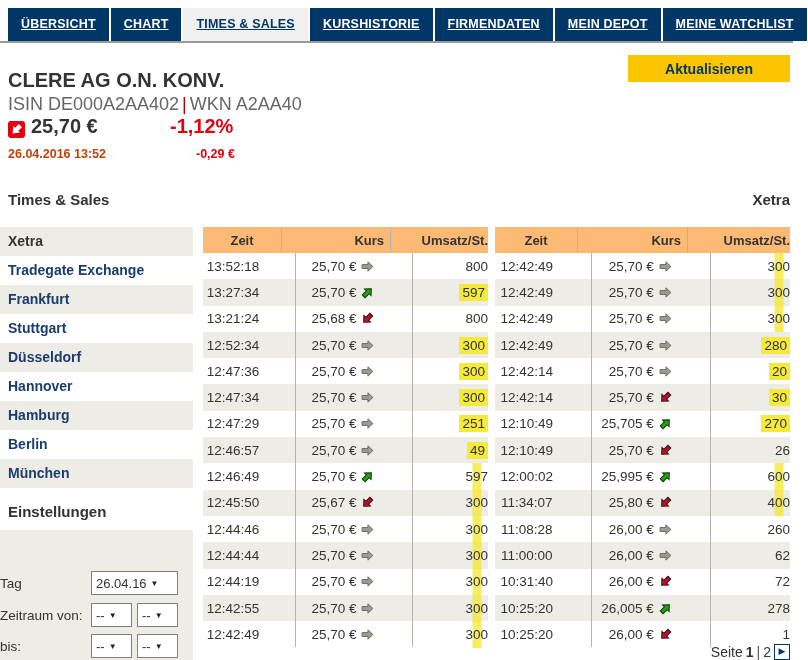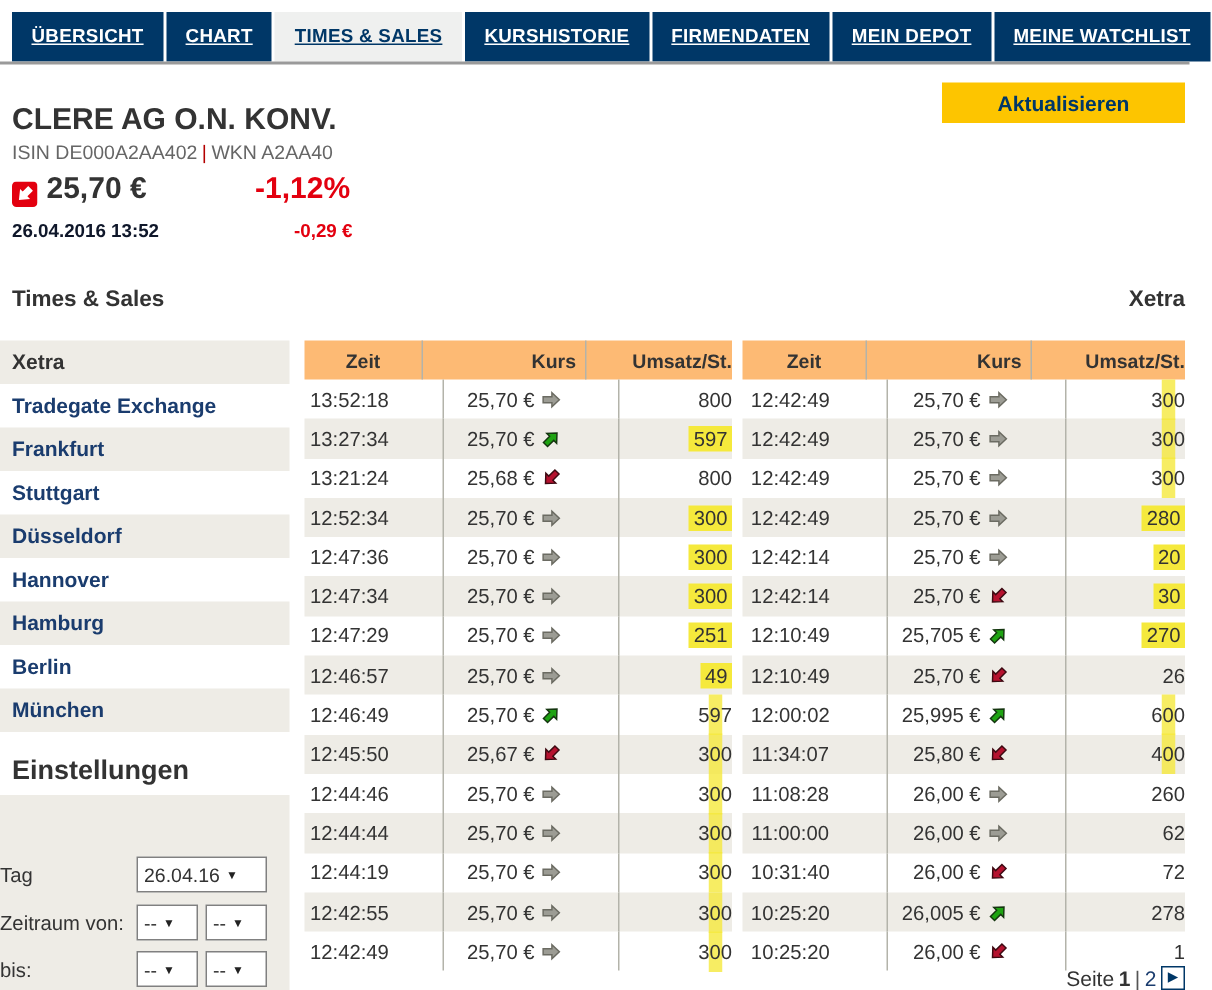--- a/index.html
+++ b/index.html
@@ -11,40 +11,40 @@
   .tab{background:#003767;color:#fff;font-weight:bold;font-size:12.5px;
        padding:0 13px;height:33px;line-height:33px;letter-spacing:.2px;cursor:pointer;white-space:nowrap;text-decoration:underline;}
   .tab.active{background:#eff0ef;color:#003767;}
   .top-line{position:absolute;top:41px;left:0;width:793px;height:2px;background:#9a9a9a;}
 
   
   .stock-title{position:absolute;top:56px;left:8px;font-size:20px;font-weight:bold;color:#333;}
   .refresh-btn{position:absolute;left:628px;top:55px;width:162px;height:27px;background:#fdc500;
        color:#003767;font-size:14px;font-weight:600;text-align:center;line-height:27px;
        border:none;cursor:pointer;font-family:inherit;}
-  .isin-line{position:absolute;top:94px;left:8px;font-size:13px;color:#666;}
+  .isin-line{position:absolute;top:94px;left:8px;font-size:18px;color:#666;}
   .isin-line .sep{color:#b30000;padding:0 3px;}
   .trend-icon{position:absolute;left:8px;top:121px;}
   .price{position:absolute;left:31px;top:115px;font-size:20px;font-weight:bold;color:#333;}
   .pct{position:absolute;left:170px;top:115px;font-size:20px;font-weight:bold;color:#e3000f;}
-  .datetime{position:absolute;left:8px;top:147px;font-size:12.5px;font-weight:bold;color:#0f172a;}
+  .datetime{position:absolute;left:8px;top:147px;font-size:12.5px;font-weight:bold;color:#c2410c;}
   .abs-change{position:absolute;left:196px;top:147px;font-size:12.5px;font-weight:bold;color:#e3000f;}
 
   .section-title{position:absolute;left:8px;top:191px;font-size:15px;font-weight:bold;color:#333;}
   .section-venue{position:absolute;right:18px;top:191px;font-size:15px;font-weight:bold;color:#333;}
 
   
   .sidebar{position:absolute;left:0;top:227px;width:193px;}
   .sidebar-item{height:29px;line-height:29px;padding-left:8px;font-size:14px;font-weight:bold;
        color:#1a3c6e;cursor:pointer;}
   .sidebar-item:nth-child(odd){background:#eeece6;}
   .sidebar-item.active{color:#333;cursor:default;}
 
   
-  .settings-heading{position:absolute;left:8px;top:503px;font-size:18px;font-weight:bold;color:#333;}
+  .settings-heading{position:absolute;left:8px;top:503px;font-size:15px;font-weight:bold;color:#333;}
   .settings{position:absolute;left:0;top:530px;width:193px;height:130px;background:#eeece6;}
   .srow{position:absolute;left:0;width:178px;display:flex;justify-content:space-between;align-items:center;margin-top:34px;}
   .srow .lbl{font-size:13.5px;color:#333;}
   .selgrp{display:flex;gap:5px;}
   .sel{height:24px;border:1px solid #808080;background:#fff;font-size:13px;color:#333;
        display:flex;align-items:center;padding:0 4px;
        box-sizing:border-box;cursor:pointer;}
   .sel .caret{font-size:8px;color:#222;margin-left:4px;}
   .sel.w85{width:87px;} .sel.w40{width:41px;} .sel.w44{width:44px;}
 

